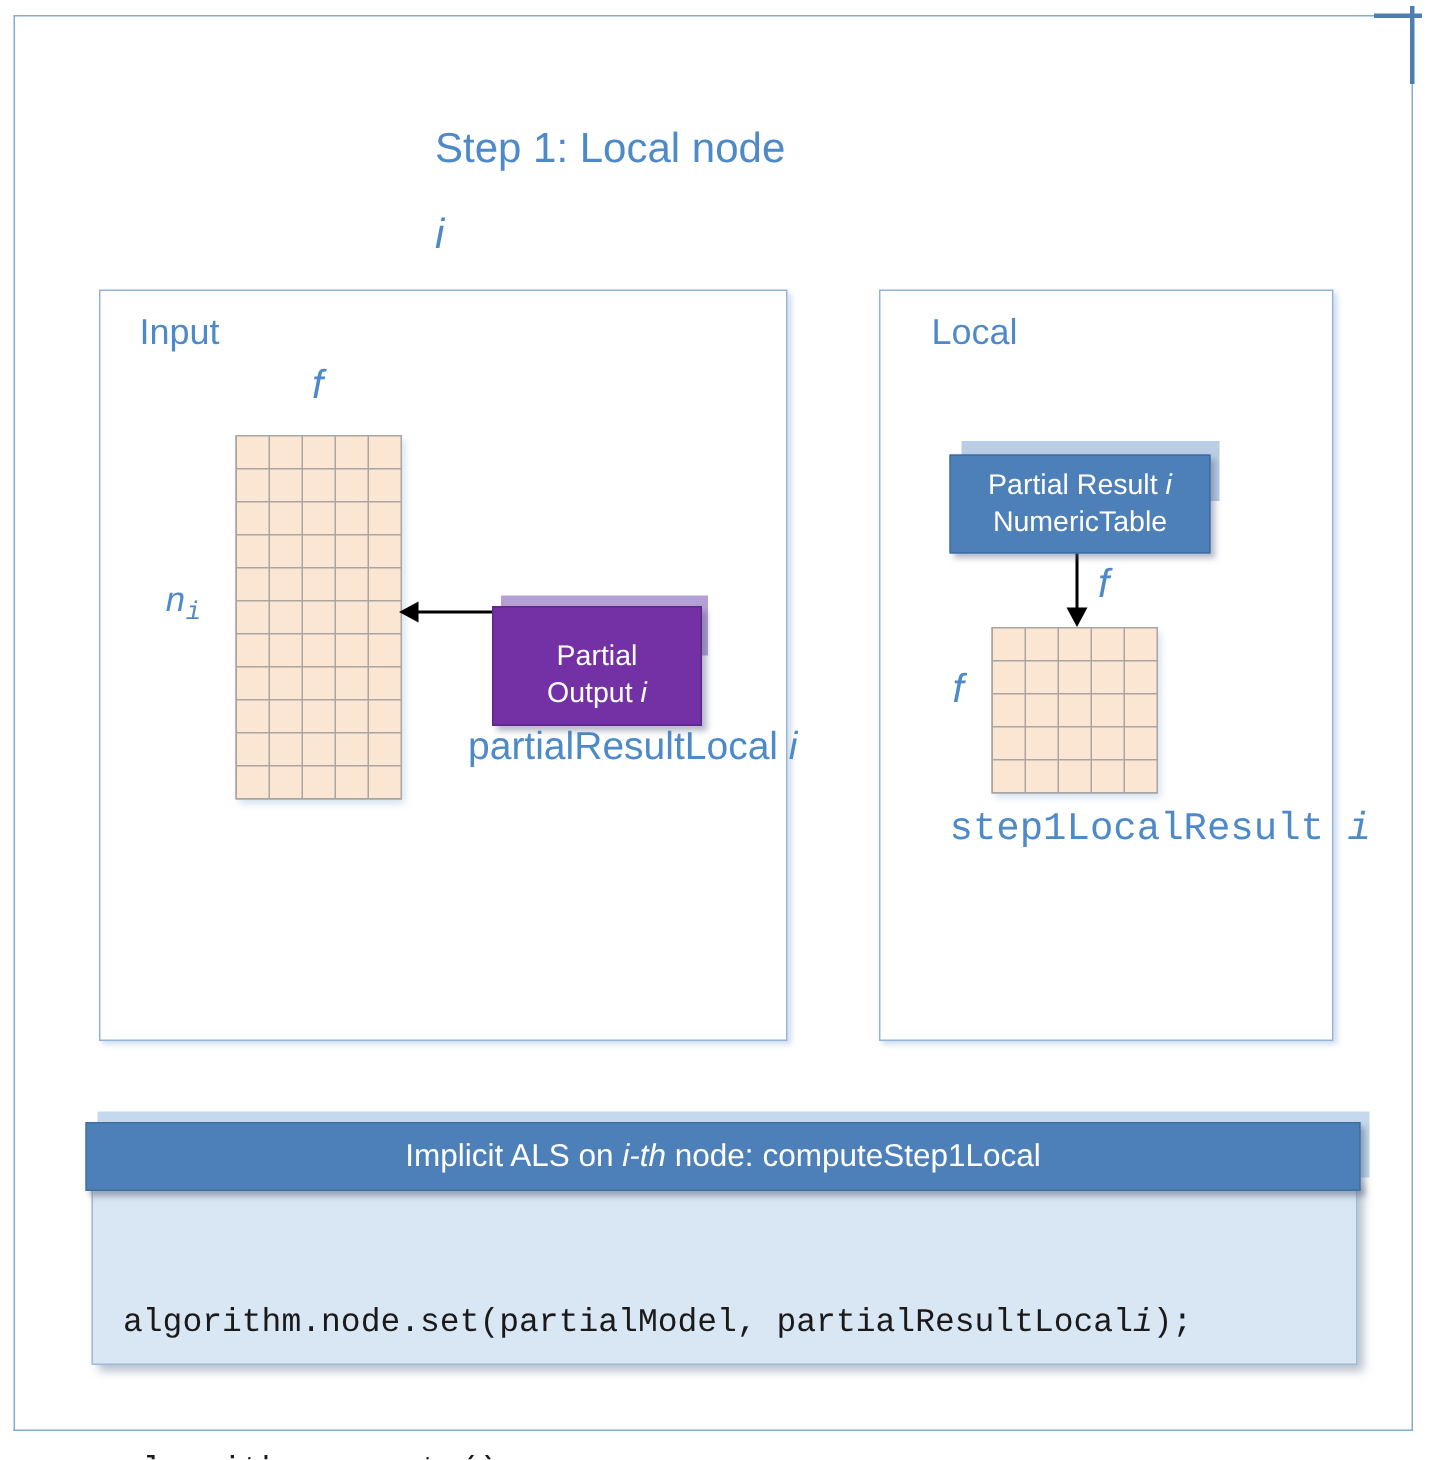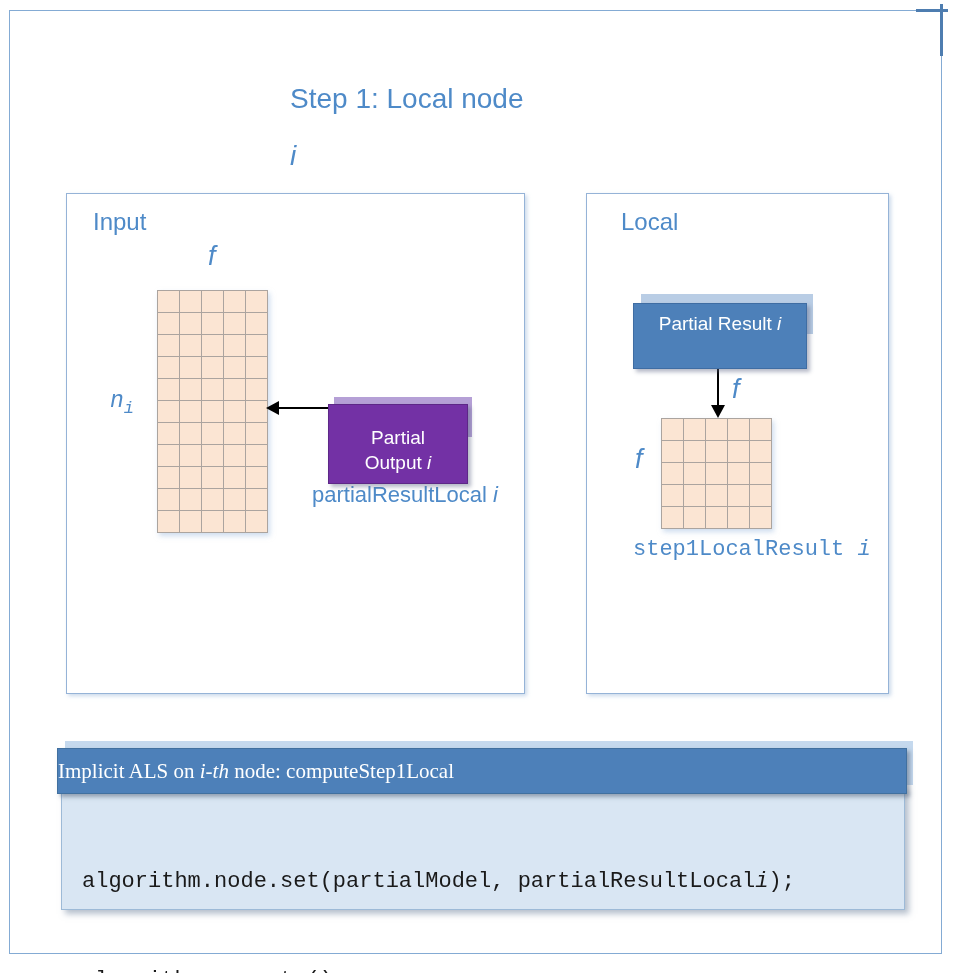--- a/index.html
+++ b/index.html
@@ -71,38 +71,38 @@
   }
   .arrow-down{position:absolute;}
   .arrow-down .line{position:absolute;left:6px;top:0;width:2px;height:40px;background:#000;}
   .arrow-down .head{
     position:absolute;left:0;top:38px;width:0;height:0;
     border-left:7px solid transparent;border-right:7px solid transparent;
     border-top:13px solid #000;
   }
 
   .caption{
-    position:absolute;font-size:22px;color:var(--accent-blue);white-space:nowrap;
+    position:absolute;font-size:26px;color:var(--accent-blue);white-space:nowrap;
   }
 
   
   .bar-echo{
     position:absolute;left:65px;top:741px;width:848px;height:44px;
     background:var(--light-blue-echo);z-index:1;
   }
   .code-panel{
     position:absolute;left:61px;top:786px;width:842px;height:122px;
     background:var(--light-blue-panel);border:1px solid #9dbad7;
     box-shadow:4px 4px 6px rgba(110,130,155,0.5);z-index:2;
   }
   .section-bar{
     position:absolute;left:57px;top:748px;width:848px;height:44px;
     background:var(--steel-blue);border:1px solid #41709f;
     box-shadow:3px 3px 4px rgba(80,95,120,0.5);z-index:3;
-    color:#fff;font-size:21px;line-height:44px;font-family:Liberation Serif, serif;
+    color:#fff;font-size:21px;line-height:44px;text-align:center;
   }
   .code-lines{
     position:absolute;left:20px;top:12px;
     font-family:"Liberation Mono","DejaVu Sans Mono",monospace;
     font-size:22px;line-height:33px;color:var(--code-text);white-space:pre;
   }
 </style>
 </head>
 <body>
 
@@ -197,20 +197,21 @@
 
     <div class="caption" style="left:245px;top:288px;"><span>partialResultLocal </span><span style="font-style: italic;">i</span></div>
   </div>
 
   <div class="panel panel-output">
     <div class="panel-label">Local</div>
 
     <div class="echo" style="left:54px;top:100px;width:172px;height:40px;background:var(--pale-blue-bar);"></div>
     <div class="shape-box blue-box" style="left:46px;top:109px;width:172px;height:64px;">
       <div style="margin-top:7px;"><span>Partial Result </span><span style="font-style: italic;">i</span></div>
+      <div><span>NumericTable</span></div>
     </div>
 
     <div class="arrow-down" style="left:124px;top:173px;width:14px;height:51px;">
       <div class="line"></div>
       <div class="head"></div>
     </div>
 
     <div class="axis-label" style="left:145px;top:180px;"><span style="font-style: italic;">f</span></div>
     <div class="axis-label" style="left:48px;top:250px;"><span style="font-style: italic;">f</span></div>
 

